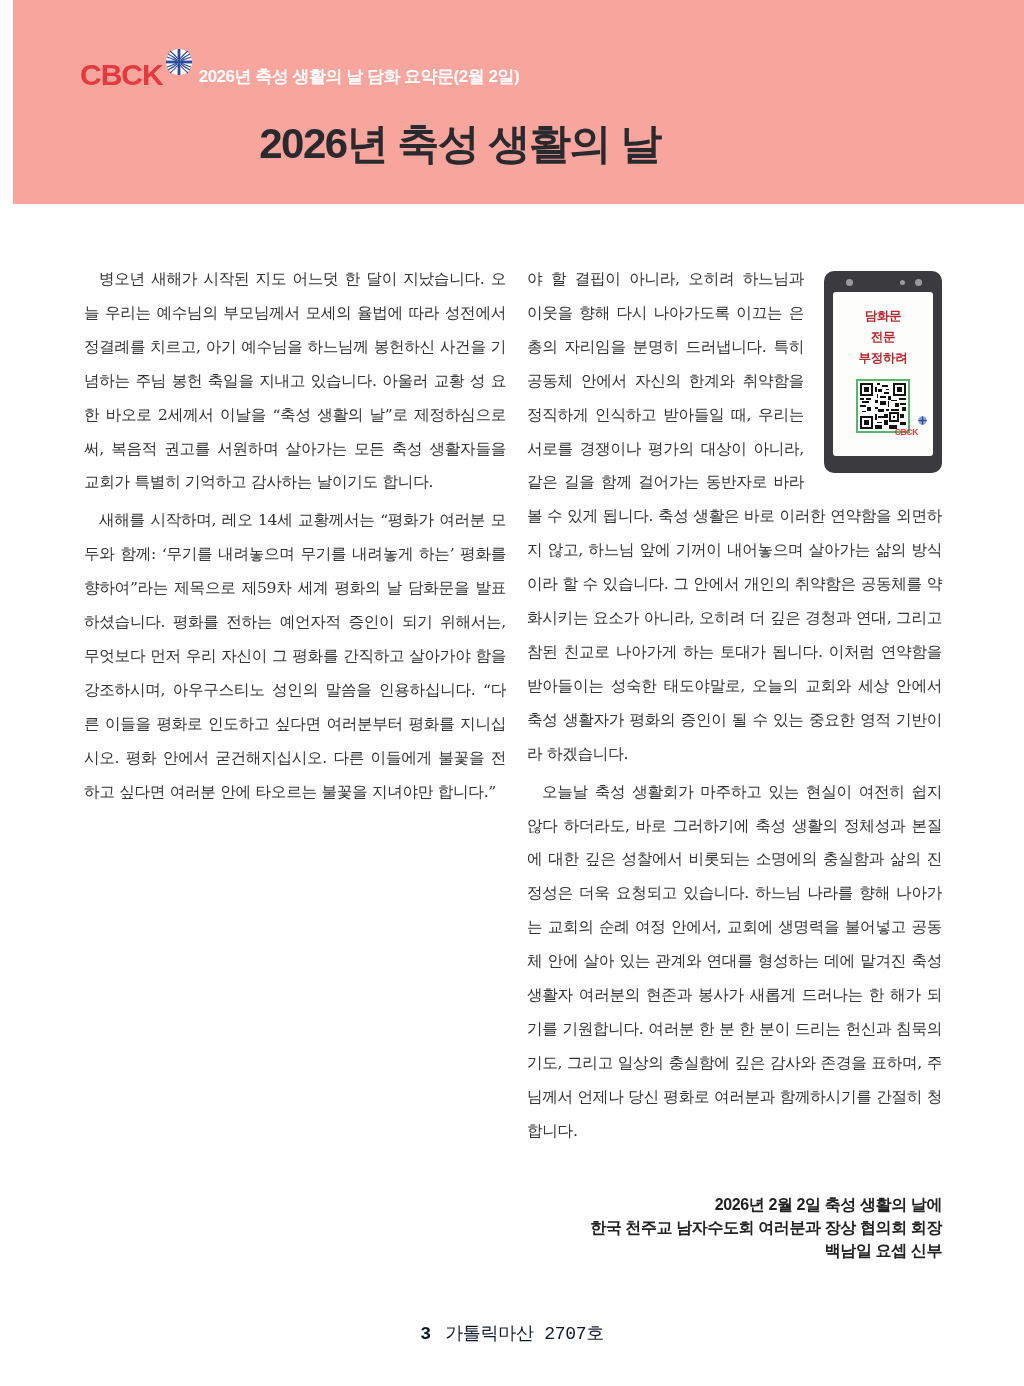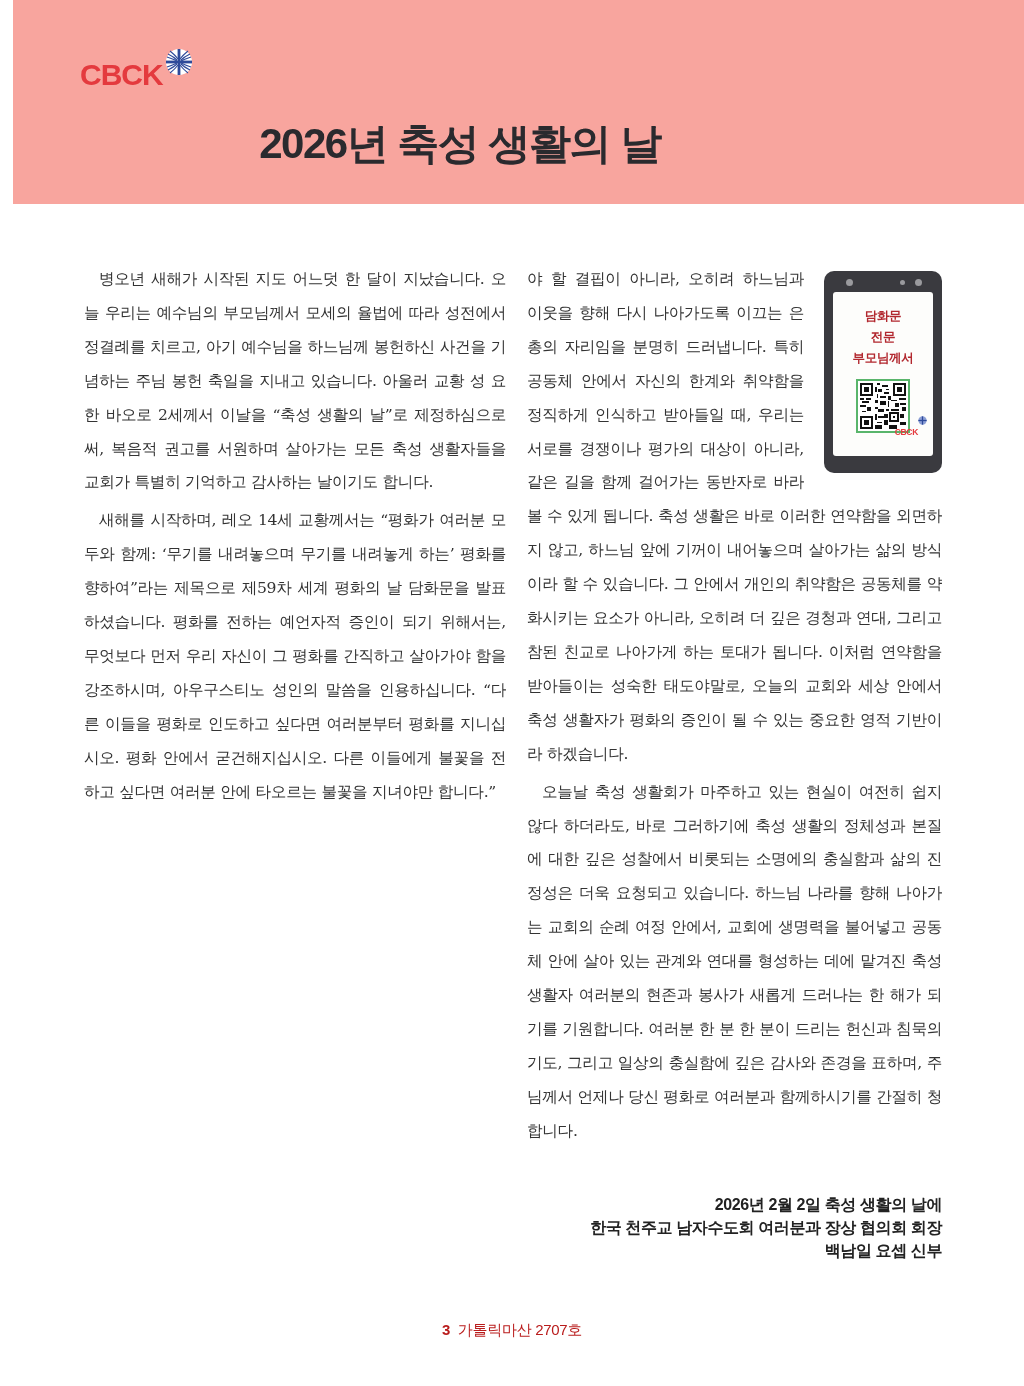--- a/index.html
+++ b/index.html
@@ -56,21 +56,21 @@
     font-size: 8.5px; color: #e43a3e; display: flex; align-items: flex-start;
   }
 
   .signature {
     position: absolute; left: 520px; width: 422px; top: 1193px; text-align: right;
     font-family: "Liberation Sans", sans-serif; font-weight: bold; font-size: 16px; line-height: 23px; color: #222;
     letter-spacing: -0.4px;
   }
   .footer {
     position: absolute; left: 0; width: 1024px; top: 1321px; text-align: center;
-    font-family: Liberation Sans, sans-serif; font-size: 15px; color: #b91c1c; letter-spacing: -0.3px;
+    font-family: Liberation Mono, monospace; font-size: 18px; color: #0f172a; letter-spacing: -0.3px;
   }
   .footer .page-num { font-weight: bold; margin-right: 4px; }
 </style>
 </head>
 <body>
 
 <div class="header-band"></div>
 
 <div class="brand-row">
   <span class="cbck-logo">CBCK</span>
@@ -86,39 +86,40 @@
       <path d="M3 22 Q9 19 12 16"></path>
         <path d="M2 19 Q8 17 12 15"></path>
         <path d="M5 25 Q10 21 13 17"></path>
       <path d="M25 22 Q19 19 16 16"></path>
         <path d="M26 19 Q20 17 16 15"></path>
         <path d="M23 25 Q18 21 15 17"></path>
     </g>
     <rect x="12.6" y="1" width="2.8" height="26" fill="#2e4a9a"></rect>
     <rect x="1" y="12.6" width="26" height="2.8" fill="#2e4a9a"></rect>
   </svg>
+  <span class="kicker">2026년 축성 생활의 날 담화 요약문(2월 2일)</span>
 </div>
 
 <h1 class="page-title">2026년 축성 생활의 날</h1>
 
 <div class="col col-left">
   <p>병오년 새해가 시작된 지도 어느덧 한 달이 지났습니다. 오늘 우리는 예수님의 부모님께서 모세의 율법에 따라 성전에서 정결례를 치르고, 아기 예수님을 하느님께 봉헌하신 사건을 기념하는 주님 봉헌 축일을 지내고 있습니다. 아울러 교황 성 요한 바오로 2세께서 이날을 “축성 생활의 날”로 제정하심으로써, 복음적 권고를 서원하며 살아가는 모든 축성 생활자들을 교회가 특별히 기억하고 감사하는 날이기도 합니다.</p>
   <p>새해를 시작하며, 레오 14세 교황께서는 “평화가 여러분 모두와 함께: ‘무기를 내려놓으며 무기를 내려놓게 하는’ 평화를 향하여”라는 제목으로 제59차 세계 평화의 날 담화문을 발표하셨습니다. 평화를 전하는 예언자적 증인이 되기 위해서는, 무엇보다 먼저 우리 자신이 그 평화를 간직하고 살아가야 함을 강조하시며, 아우구스티노 성인의 말씀을 인용하십니다. “다른 이들을 평화로 인도하고 싶다면 여러분부터 평화를 지니십시오. 평화 안에서 굳건해지십시오. 다른 이들에게 불꽃을 전하고 싶다면 여러분 안에 타오르는 불꽃을 지녀야만 합니다.”</p>
 </div>
 
 <div class="col col-right">
   <div class="phone-float">
     <span class="cam-left"></span>
     <span class="cam-dot"></span>
     <span class="cam-right"></span>
     <div class="screen">
       <div class="screen-label">
         <div>담화문</div>
         <div>전문</div>
-        <div>부모님께서</div>
+        <div>부정하려</div>
       </div>
       <div class="qr-box">
         <svg viewBox="0 0 25 25" shape-rendering="crispEdges">
           <rect width="25" height="25" fill="#fff"></rect>
           <g fill="#111">
             <rect x="0" y="0" width="7" height="7"></rect>
               <rect x="1" y="1" width="5" height="5" fill="#fff"></rect>
               <rect x="2" y="2" width="3" height="3"></rect>
             <rect x="18" y="0" width="7" height="7"></rect>
               <rect x="19" y="1" width="5" height="5" fill="#fff"></rect>

